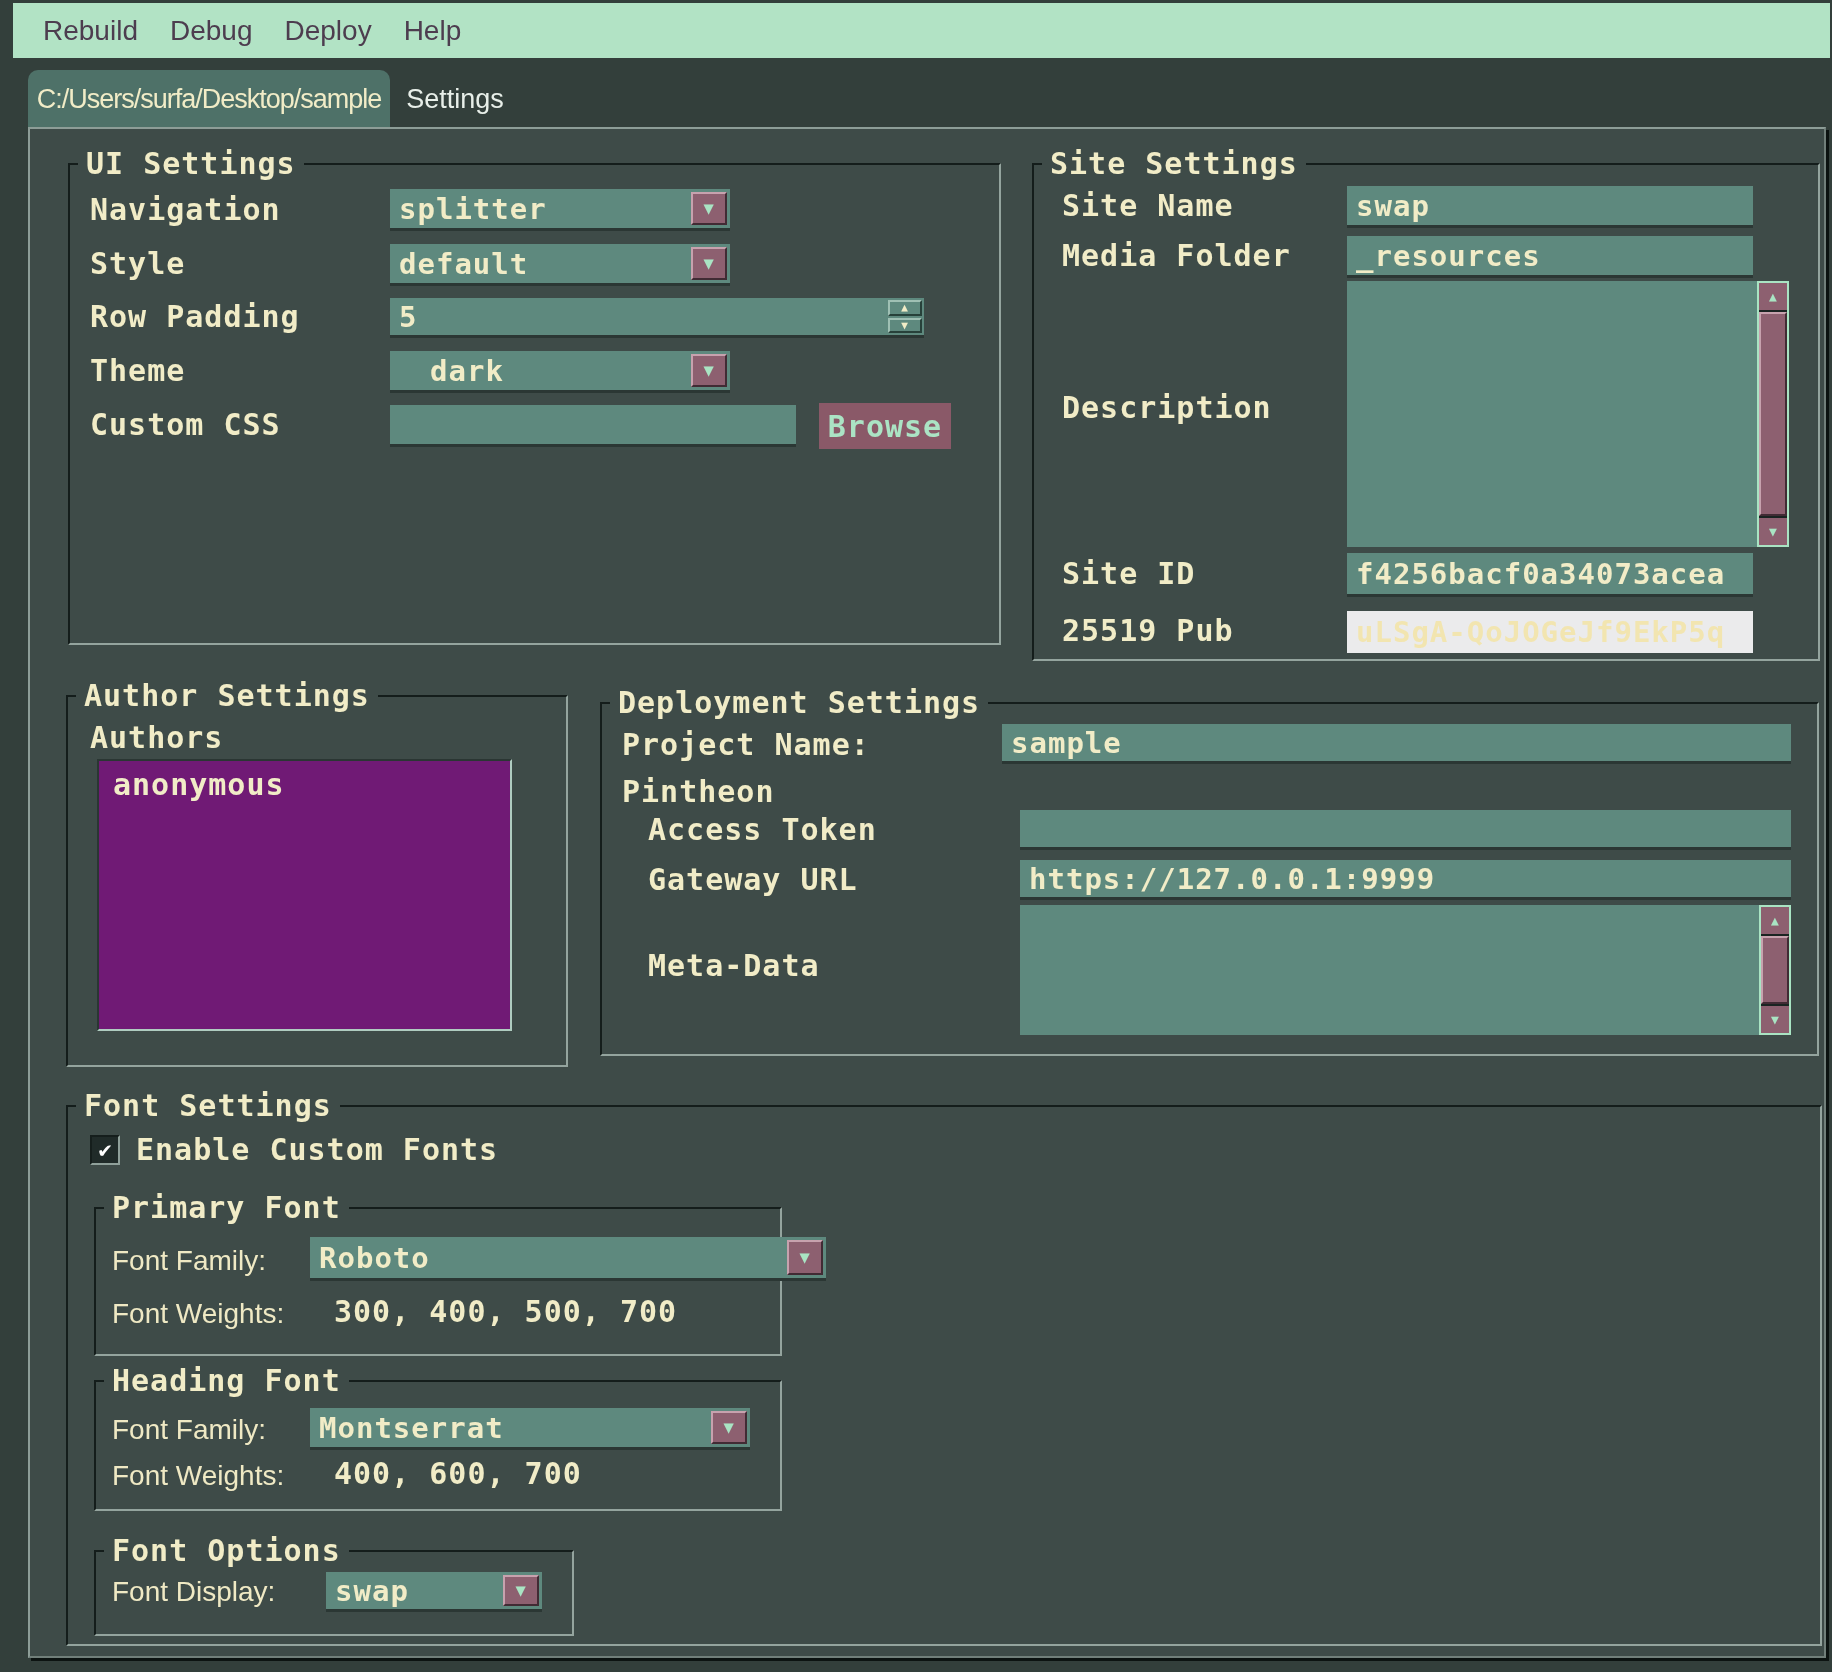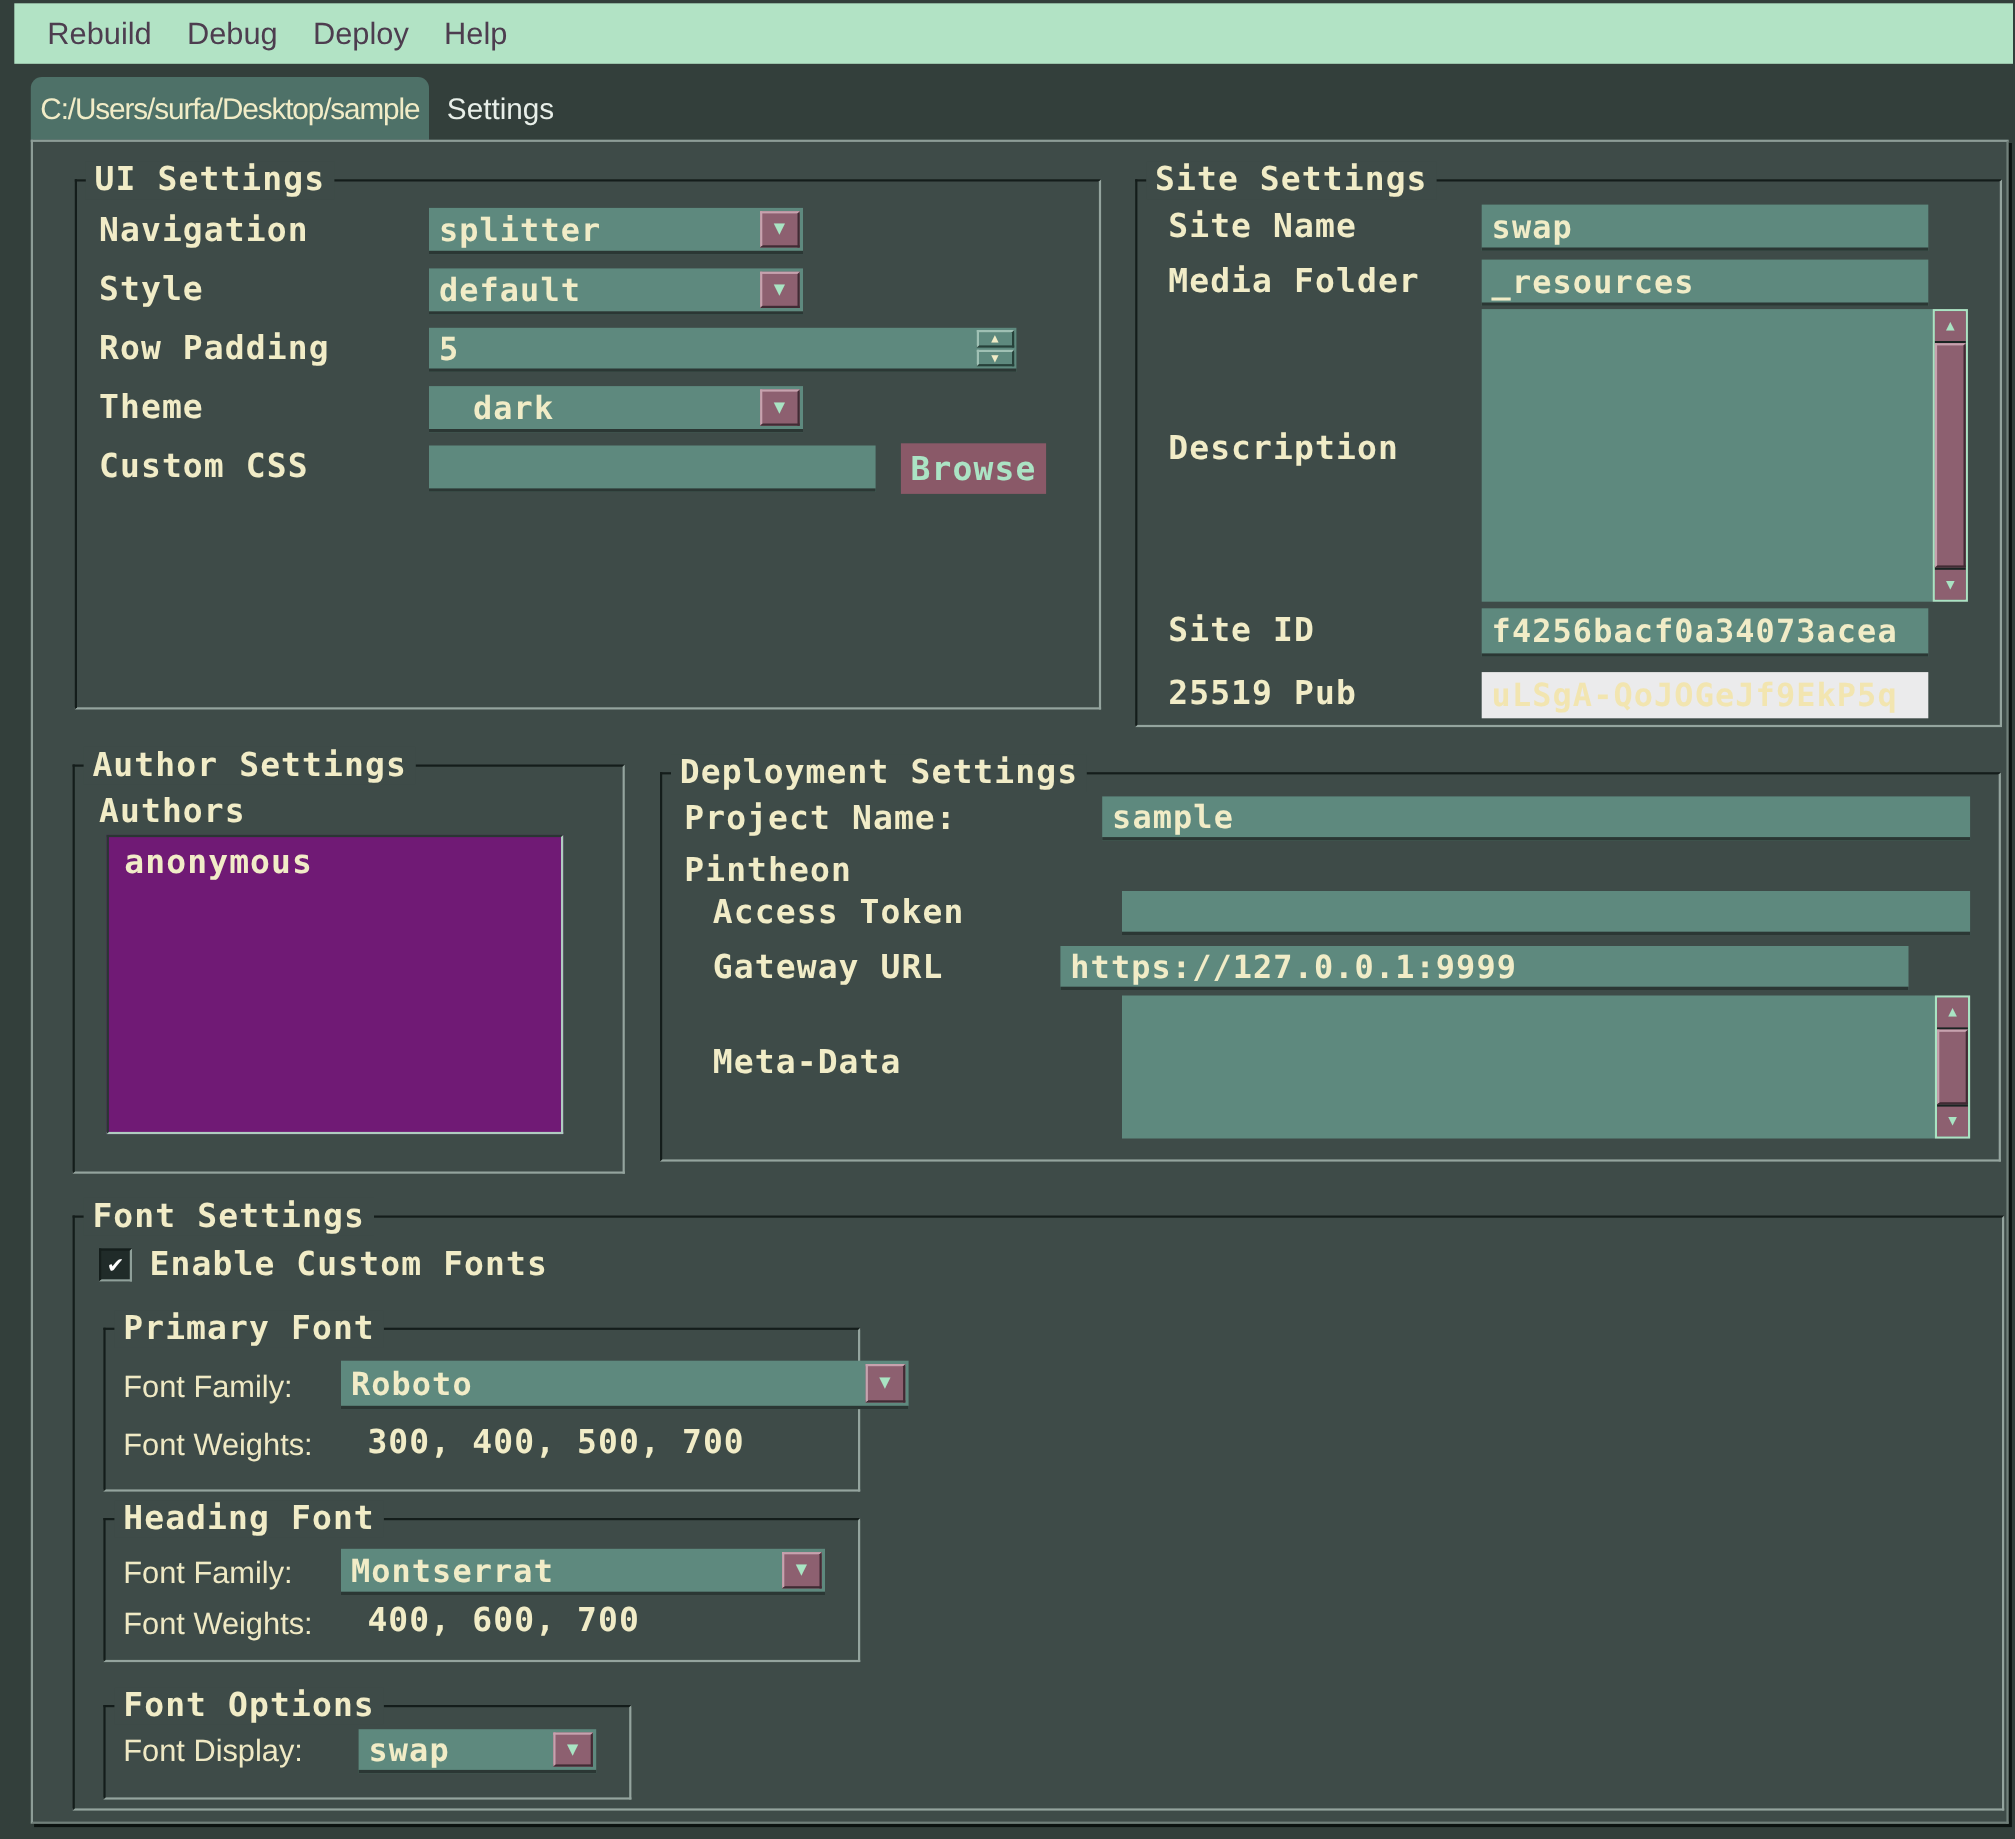--- a/index.html
+++ b/index.html
@@ -168,21 +168,21 @@
     </div>
 
     <div class="mlabel" style="left:592px;top:646px;">Pintheon</div>
 
     <div class="mlabel" style="left:618px;top:684px;">Access Token</div>
     <div class="entry" style="left:990px;top:681px;width:771px;height:40px;">
       <span></span>
     </div>
 
     <div class="mlabel" style="left:618px;top:734px;">Gateway URL</div>
-    <div class="entry" style="left:934px;top:731px;width:771px;height:40px;">
+    <div class="entry" style="left:990px;top:731px;width:771px;height:40px;">
       <span>https://127.0.0.1:9999</span>
     </div>
 
     <div class="mlabel" style="left:618px;top:820px;">Meta-Data</div>
     <div class="tbox" style="left:990px;top:776px;width:771px;height:130px;">
       <span></span>
       <span class="vscroll">
         <span class="scroll-btn up">▲</span>
         <span class="scroll-thumb"></span>
         <span class="scroll-btn down">▼</span>

